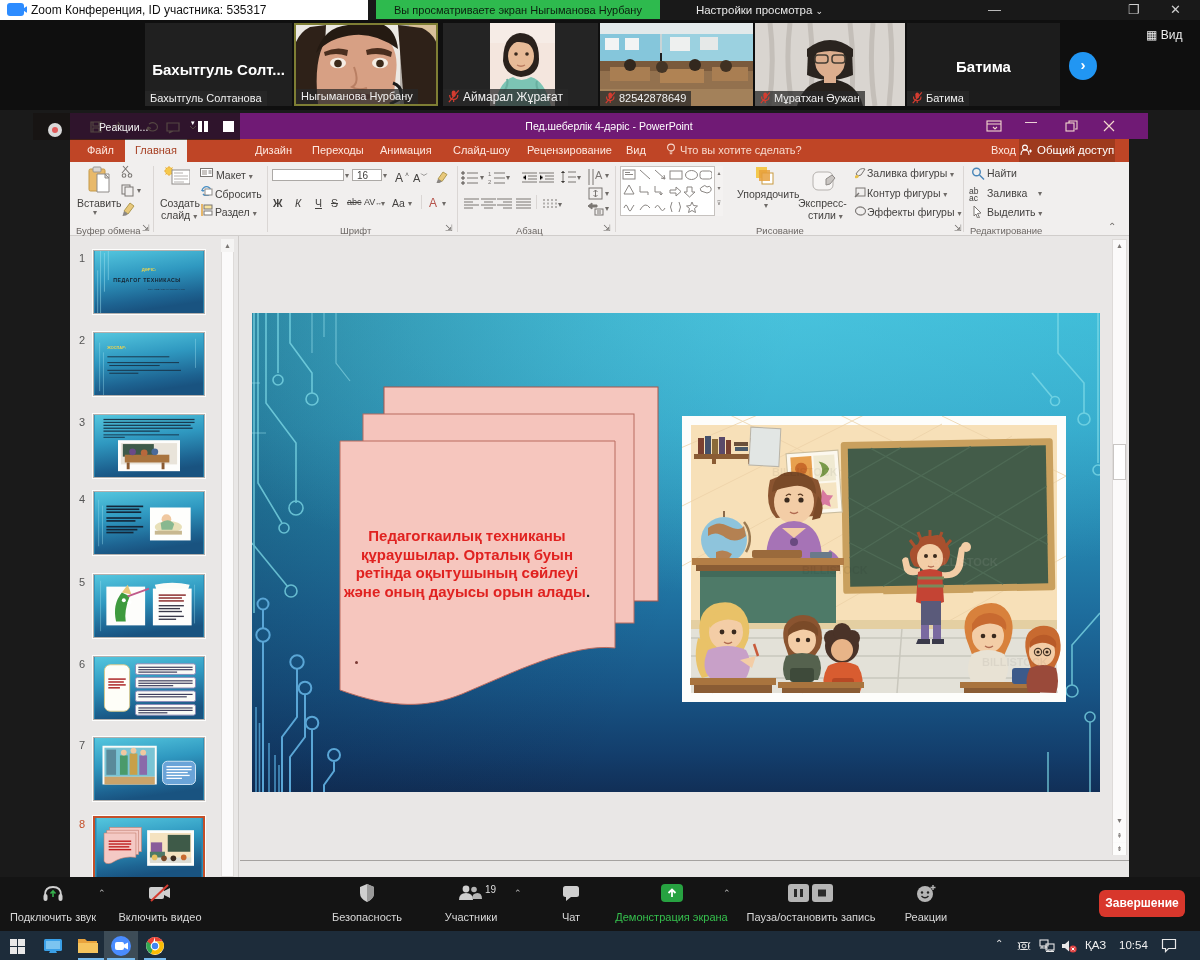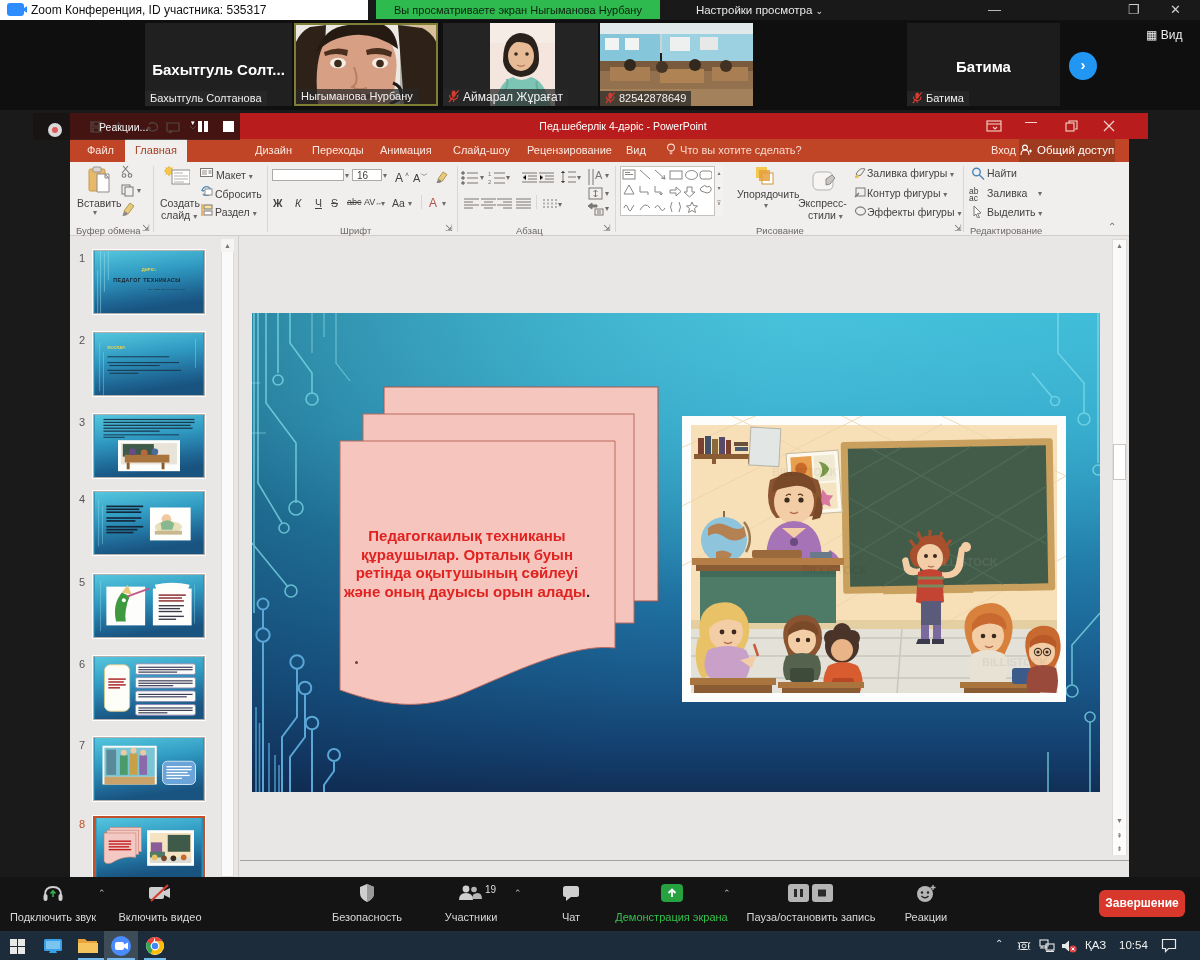--- a/index.html
+++ b/index.html
@@ -18,21 +18,21 @@
   .winbtn { color:#cfcfcf; font-size:13px; }
 
   
   #strip { left:0; top:20px; width:1200px; height:90px; background:#0f0f0f; }
   .tile { position:absolute; top:3px; height:83px; background:#1f1f1f; overflow:hidden; }
   .tlabel { position:absolute; left:0; bottom:0; background:rgba(40,40,40,.75); color:#f0f0f0; font-size:11px; line-height:15px; padding:0 5px; white-space:nowrap; }
   .tname { color:#fff; font-weight:bold; font-size:15px; position:absolute; width:100%; text-align:center; top:38px; }
 
   
   #ppt { left:70px; top:113px; width:1059px; height:765px; background:#e9e7e6; }
-  #ppt-title { left:0; top:0; width:1078px; height:26px; background:#b91c1c;padding-left:14px; }
+  #ppt-title { left:0; top:0; width:1078px; height:26px; background:#701a75; }
   #ppt-menu { left:0; top:26px; width:1059px; height:23px; background:#bf4526; }
   #ppt-ribbon { left:0; top:0; width:1059px; height:123px; background:none; }
   #ribbon-bg { left:0; top:49px; width:1059px; height:74px; background:#f1efee; border-bottom:1px solid #d0cdcb; }
   .mtab { position:absolute; top:0; height:23px; line-height:22px; color:#fde8e0; font-size:11px; }
   #tab-active { background:#f1efee; color:#a63f22; padding:0 10px; }
   .rlabel { position:absolute; font-size:9.5px; color:#6b6663; }
   .rsep { position:absolute; top:53px; width:1px; height:66px; background:#dad6d4; }
   .ricon { position:absolute; color:#6e6a67; font-size:11px; }
   .rtext { position:absolute; color:#444240; font-size:10.5px; }
 
@@ -138,20 +138,39 @@
         <rect x="0" y="66" width="153" height="17" fill="#a3815a"></rect>
       </svg>
       <div class="tlabel"><svg class="mic" width="11" height="12" viewBox="0 0 11 12" style="vertical-align:-2px; margin-right:3px;">
           <rect x="3.4" y="0.5" width="3.6" height="6" rx="1.8" fill="#d43c30"></rect>
           <path d="M1.5 4.5 Q1.5 8.6 5.2 8.6 Q9 8.6 9 4.5" fill="none" stroke="#d43c30" stroke-width="1.1"></path>
           <line x1="5.2" y1="8.6" x2="5.2" y2="11" stroke="#d43c30" stroke-width="1.1"></line>
           <line x1="0.8" y1="11.2" x2="9.8" y2="0.4" stroke="#d43c30" stroke-width="1.2"></line>
         </svg>82542878649</div>
     </div>
 
+    <div class="tile" style="left:755px; width:150px; background:#ddd9d4;">
+      <svg width="150" height="83" viewBox="0 0 150 83">
+        <rect width="150" height="83" fill="#d9d5d0"></rect>
+        <path d="M15 0 Q20 40 14 83 M35 0 Q30 40 37 83 M55 0 Q60 45 54 83 M95 0 Q100 40 96 83 M118 0 Q114 45 120 83 M135 0 Q139 40 134 83" stroke="#c4bfb9" stroke-width="5" fill="none"></path>
+        <path d="M53 28 Q75 10 97 28 L98 52 Q75 62 52 52 Z" fill="#2a241f"></path>
+        <ellipse cx="75" cy="38" rx="15" ry="17" fill="#dcae8e"></ellipse>
+        <path d="M52 26 Q75 8 98 26 L98 34 Q75 22 52 34 Z" fill="#2a241f"></path>
+        <rect x="60" y="32" width="13" height="8" rx="3" fill="none" stroke="#443d33" stroke-width="1.5"></rect>
+        <rect x="77" y="32" width="13" height="8" rx="3" fill="none" stroke="#443d33" stroke-width="1.5"></rect>
+        <path d="M42 83 Q48 58 75 56 Q102 58 108 83 Z" fill="#26211c"></path>
+        <rect x="69" y="51" width="12" height="9" fill="#dcae8e"></rect>
+      </svg>
+      <div class="tlabel"><svg class="mic" width="11" height="12" viewBox="0 0 11 12" style="vertical-align:-2px; margin-right:3px;">
+          <rect x="3.4" y="0.5" width="3.6" height="6" rx="1.8" fill="#d43c30"></rect>
+          <path d="M1.5 4.5 Q1.5 8.6 5.2 8.6 Q9 8.6 9 4.5" fill="none" stroke="#d43c30" stroke-width="1.1"></path>
+          <line x1="5.2" y1="8.6" x2="5.2" y2="11" stroke="#d43c30" stroke-width="1.1"></line>
+          <line x1="0.8" y1="11.2" x2="9.8" y2="0.4" stroke="#d43c30" stroke-width="1.2"></line>
+        </svg>Мұратхан Әужан</div>
+    </div>
 
     <div class="tile" style="left:907px; width:153px; background:#1c1c1c;">
       <div class="tname" style="top:35px;">Батима</div>
       <div class="tlabel"><svg class="mic" width="11" height="12" viewBox="0 0 11 12" style="vertical-align:-2px; margin-right:3px;">
           <rect x="3.4" y="0.5" width="3.6" height="6" rx="1.8" fill="#d43c30"></rect>
           <path d="M1.5 4.5 Q1.5 8.6 5.2 8.6 Q9 8.6 9 4.5" fill="none" stroke="#d43c30" stroke-width="1.1"></path>
           <line x1="5.2" y1="8.6" x2="5.2" y2="11" stroke="#d43c30" stroke-width="1.1"></line>
           <line x1="0.8" y1="11.2" x2="9.8" y2="0.4" stroke="#d43c30" stroke-width="1.2"></line>
         </svg>Батима</div>
     </div>

